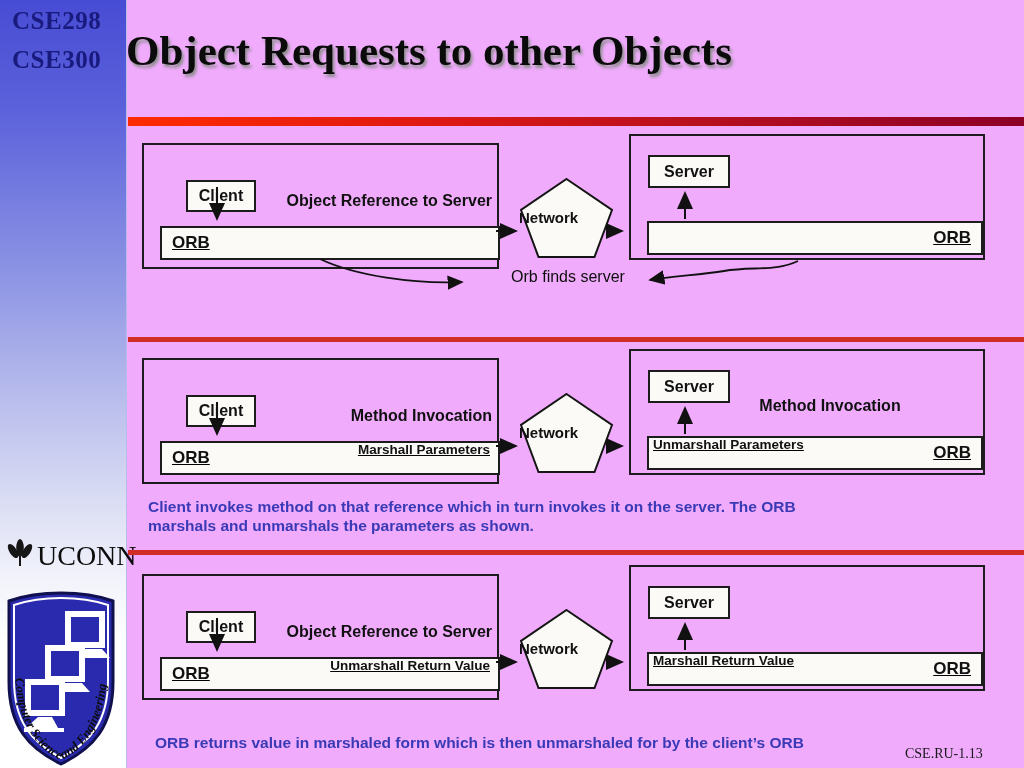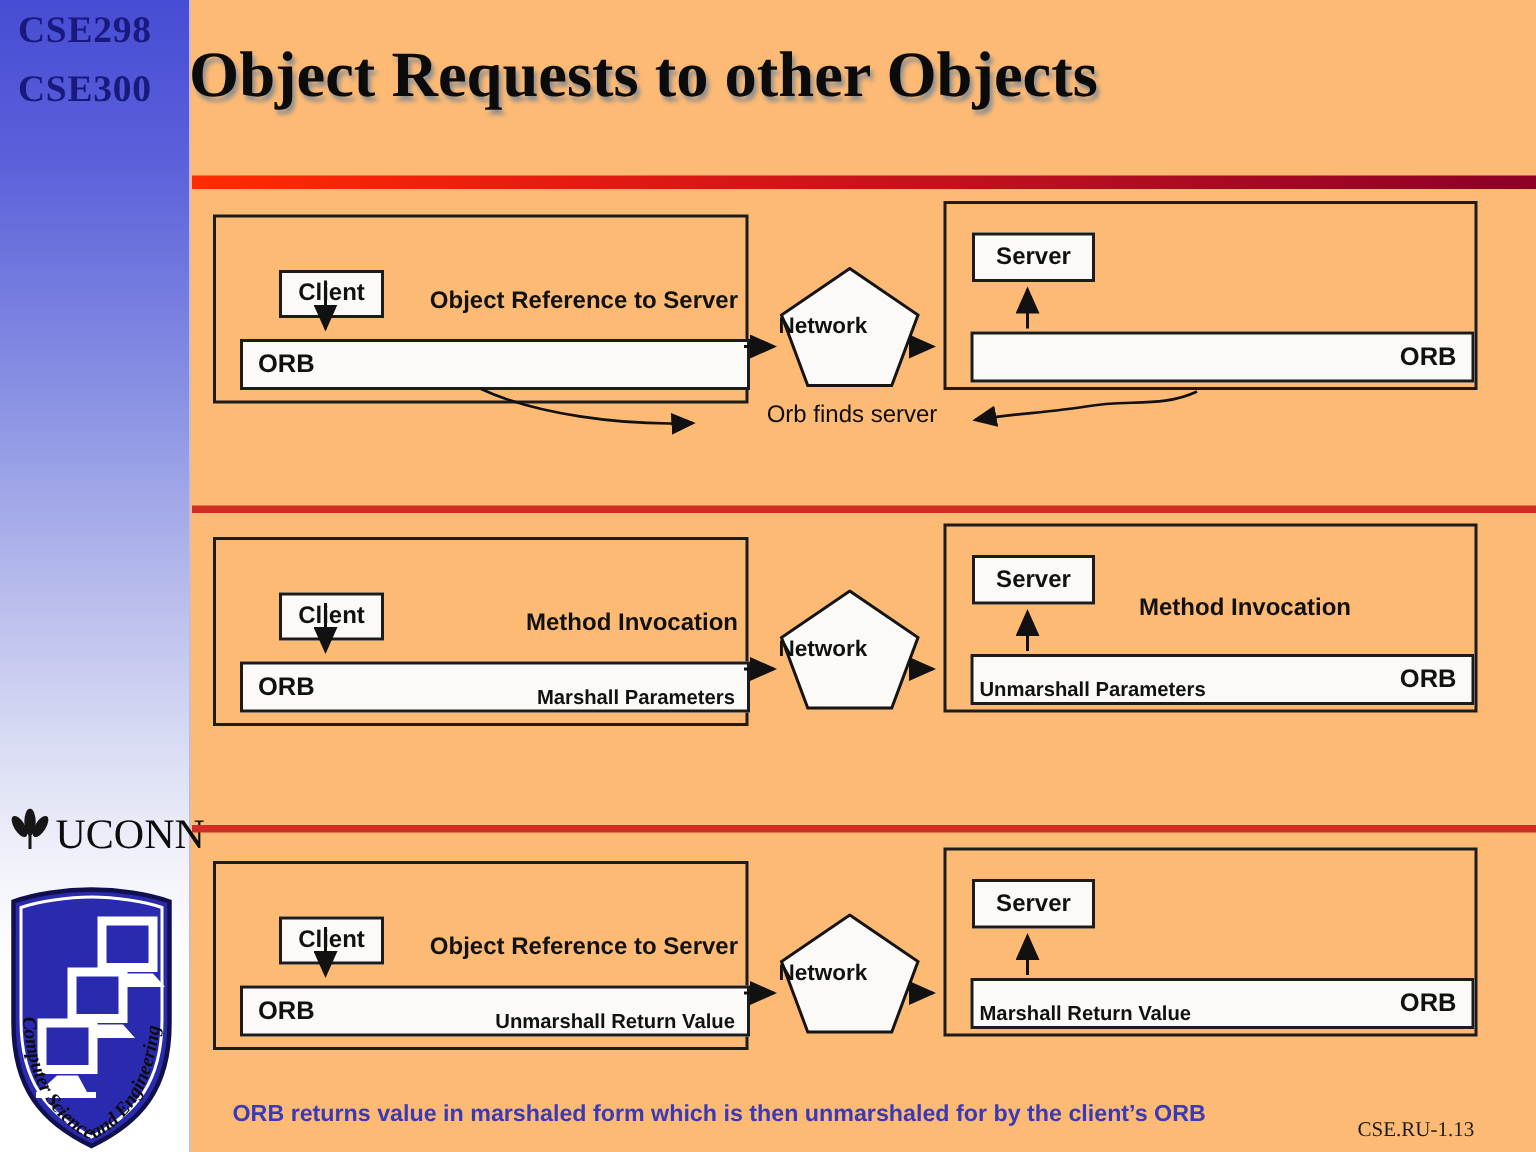--- a/index.html
+++ b/index.html
@@ -1,16 +1,16 @@
 <!DOCTYPE html>
 <html><head>
 <meta charset="utf-8">
 <style>
   html,body{margin:0;padding:0;background:#888;}
-  .slide{position:relative;width:1024px;height:768px;background:#fdba74;overflow:hidden;
+  .slide{position:relative;width:1024px;height:768px;background:#f0abfc;overflow:hidden;
          font-family:"Liberation Sans",sans-serif;}
 
   
   .sidebar{position:absolute;left:0;top:0;width:126px;height:768px;
     background:linear-gradient(180deg,#474cd4 0%,#5b61da 14%,#8890e3 34%,#b9bdec 52%,
                #dcdff4 66%,#f3f4fb 76%,#ffffff 84%,#ffffff 100%);
     border-right:1px solid #b9bce8;}
   .course{position:absolute;left:12px;font-family:"Liberation Serif",serif;font-weight:bold;
           font-size:25px;color:#181a7e;letter-spacing:.5px;}
   .course-top{top:7px}
@@ -37,25 +37,25 @@
   .outer-server{left:629px;top:-9px;width:352px;height:122px;}
   .small-box{position:absolute;border:2px solid #1c1c1c;display:flex;align-items:center;
              justify-content:center;font-weight:bold;font-size:16px;color:#111;background:#fbfaf7;}
   .client-box{left:186px;top:13px;width:66px;height:28px;margin-top:24px;}
   .server-box{left:648px;top:12px;width:78px;height:29px;}
   .msg{position:absolute;left:240px;top:49px;width:252px;text-align:right;font-weight:bold;
        font-size:16px;color:#111;}
   .server-msg{position:absolute;left:700px;top:39px;width:260px;text-align:center;
        font-weight:bold;font-size:16px;color:#111;}
   .orb-box{position:absolute;border:2px solid #1c1c1c;display:flex;align-items:center;
-       justify-content:space-between;background:#fbfaf7;}
+       justify-content:space-between;background:#fbfaf7;text-decoration:underline;}
   .client-orb{left:160px;top:83px;width:318px;height:30px;padding:0 8px 0 10px;}
   .server-orb{left:647px;top:78px;width:318px;height:30px;padding:0 10px 0 4px;}
   .orb-label{font-weight:bold;font-size:17px;color:#111;}
-  .orb-note{font-weight:bold;font-size:13.5px;color:#111;align-self:flex-end;padding-bottom:1px;}
+  .orb-note{font-weight:bold;font-size:13.5px;color:#111;align-self:flex-end;padding-bottom:16px;}
   .pentagon{position:absolute;left:519px;top:35px;width:95px;height:81px;}
   .net-label{position:absolute;left:0;top:31px;width:95px;font-weight:bold;
        font-size:15px;color:#111;}
   svg.arrows{position:absolute;left:0;top:0;pointer-events:none;}
   .annotation{position:absolute;left:494px;top:125px;width:148px;text-align:center;
        font-weight:normal;font-size:16px;color:#0d0d0d;}
 
   
   .caption{position:absolute;width:860px;font-weight:bold;font-size:15.5px;line-height:19px;
        color:#3a3ab6;white-space:pre-line;}
@@ -213,16 +213,18 @@
           <path d="M0,0 L9,4 L0,8 z" fill="#111"></path>
         </marker>
       </defs>
       <line x1="217" y1="44" x2="217" y2="76" stroke="#111" stroke-width="2" marker-end="url(#ah3)"></line>
       <line x1="496" y1="88" x2="516" y2="88" stroke="#111" stroke-width="2" marker-end="url(#ah3)"></line>
       <line x1="609" y1="88" x2="622" y2="88" stroke="#111" stroke-width="2" marker-end="url(#ah3)"></line>
       <line x1="685" y1="76" x2="685" y2="50" stroke="#111" stroke-width="2" marker-end="url(#ah3)"></line>
     </svg>
   </div>
 
+  <div class="caption cap2">Client invokes method on that reference which in turn invokes it on the server.  The ORB
+marshals and unmarshals the parameters as shown.</div>
   <div class="caption cap3">ORB returns value in marshaled form which is then unmarshaled for by the client’s ORB</div>
   <div class="slide-code">CSE.RU-1.13</div>
 
 </div>
 
 </body></html>

